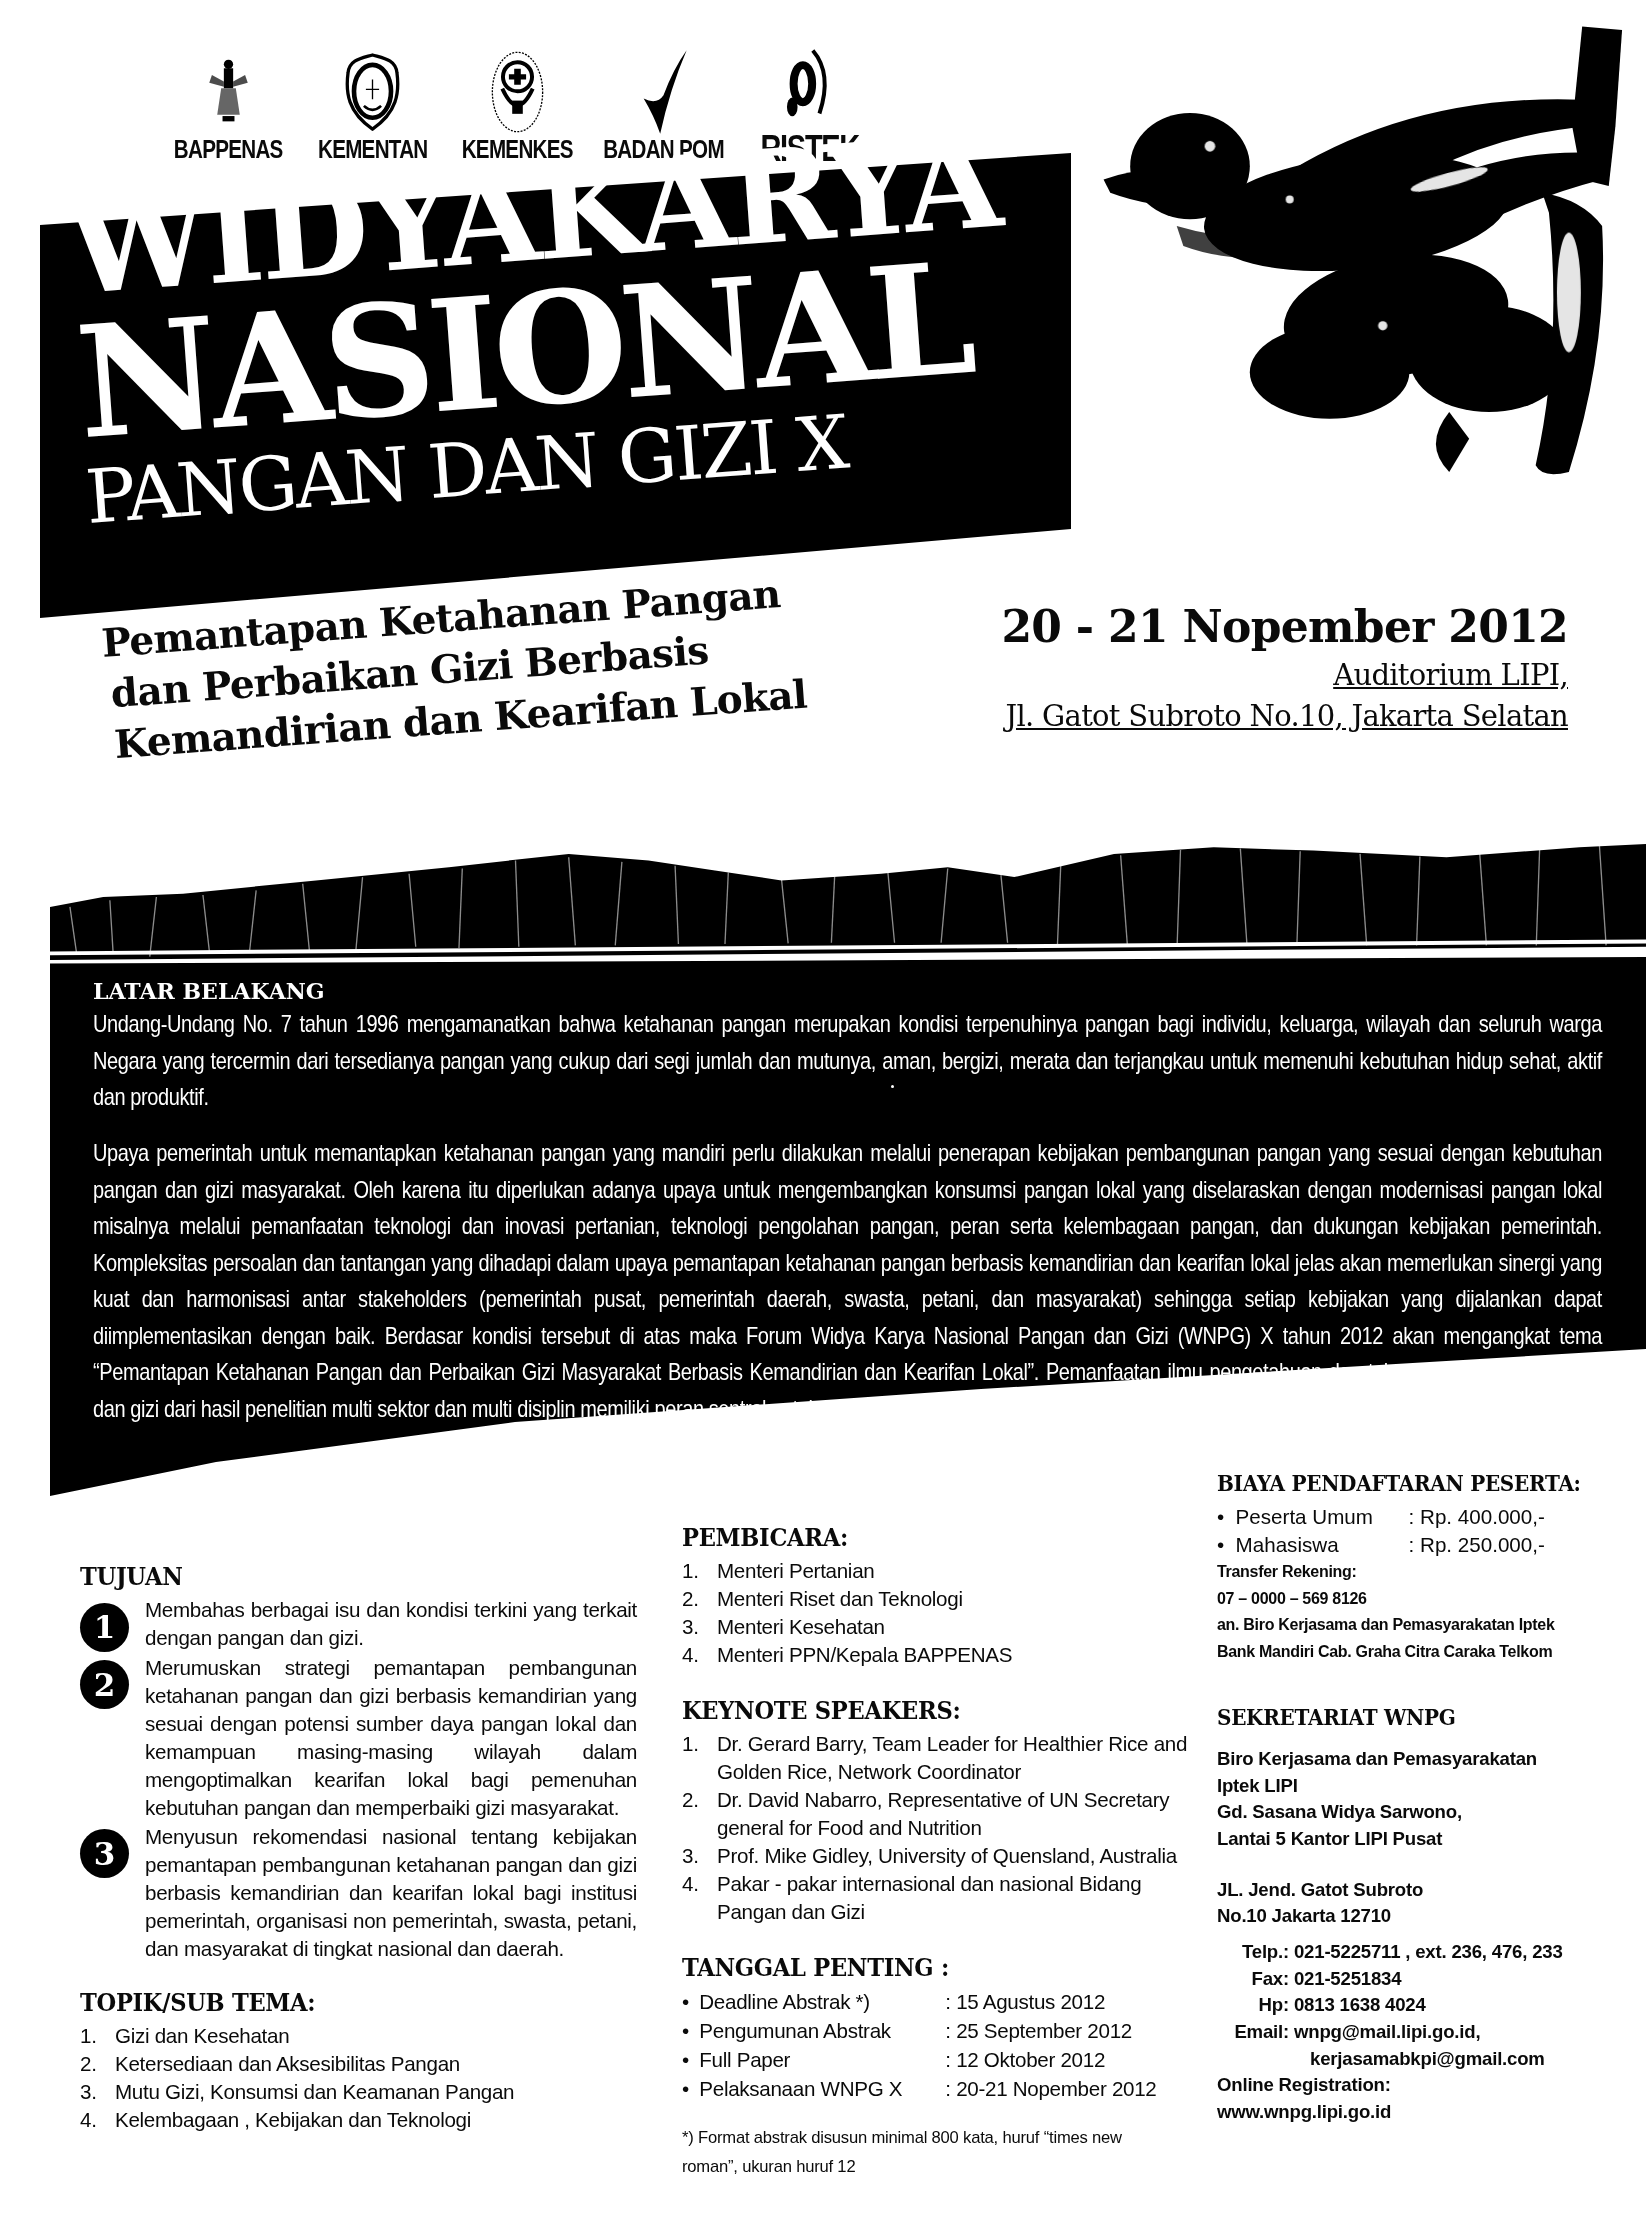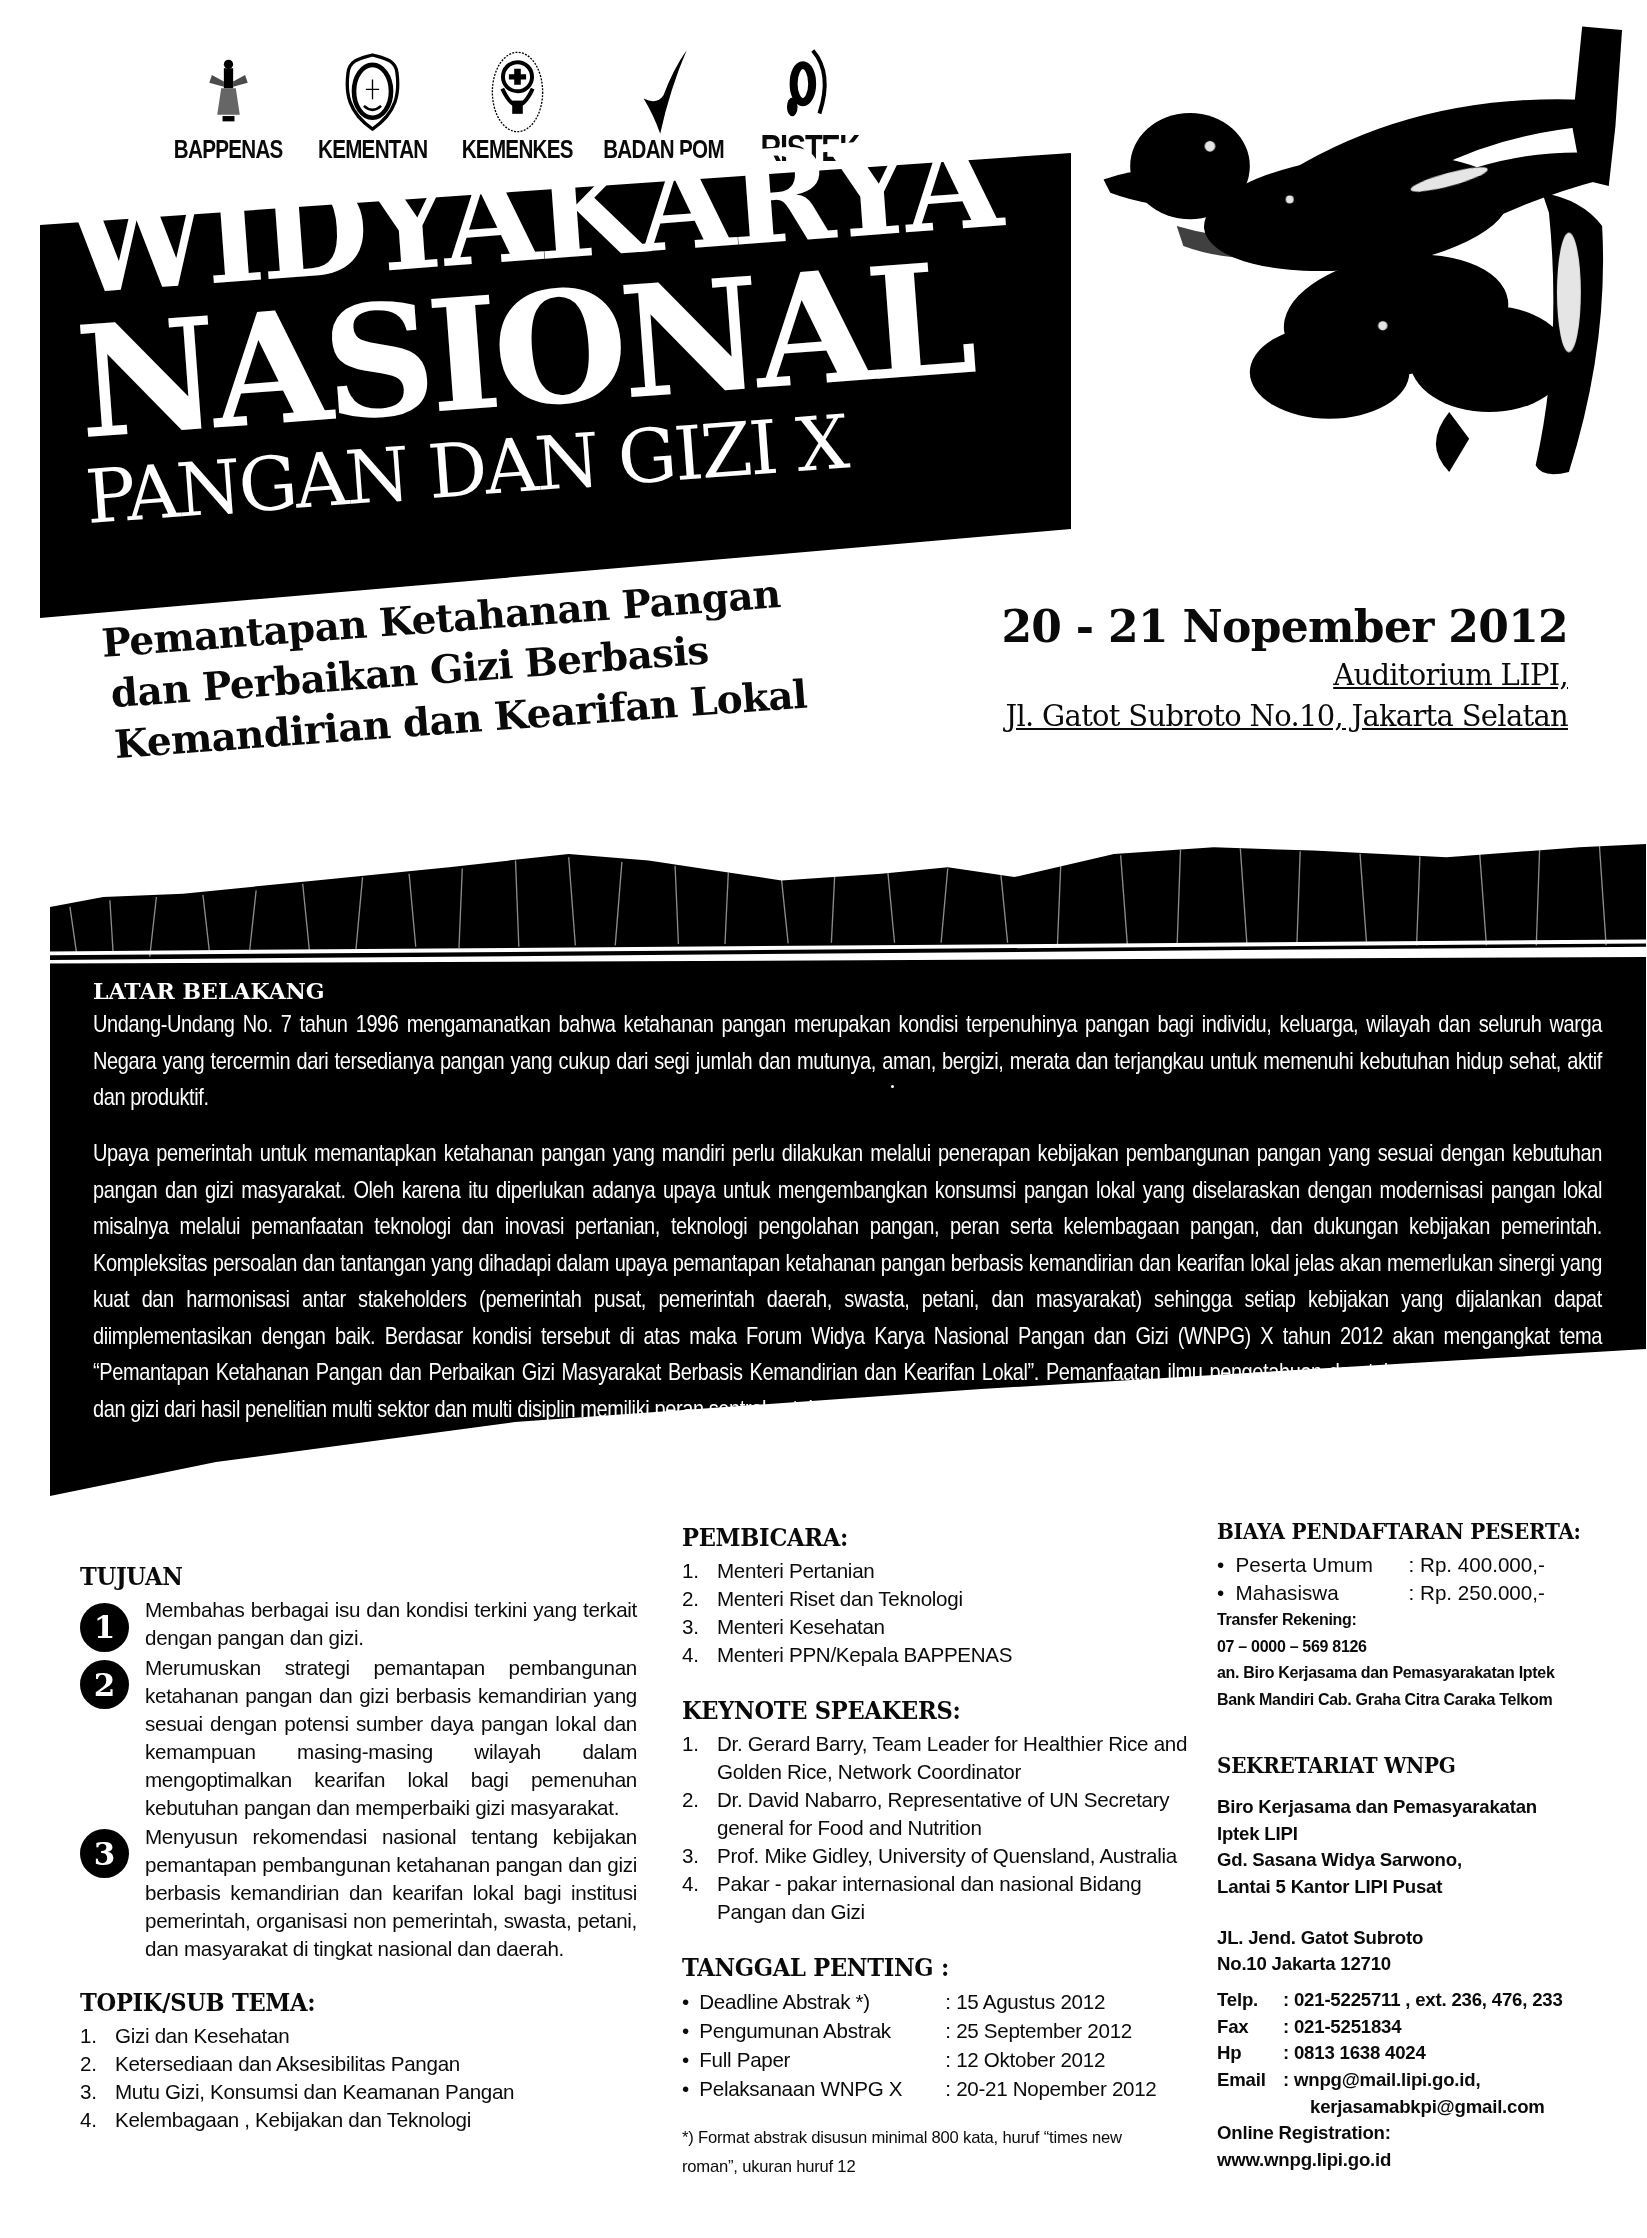--- a/index.html
+++ b/index.html
@@ -41,21 +41,21 @@
             clip-path: polygon(0 6.6px, 1596px 0, 1596px 392px, 931px 432px, 465px 465px, 166px 505px, 0 539px); }
   .bg-content { position: absolute; left: 93px; top: 977px; width: 1509px; color: #fff; }
   .bg-heading { font-family: "DejaVu Serif", serif; font-weight: 700; font-size: 22px; line-height: 29px; letter-spacing: 0; }
   .bg-para { font-family: "Liberation Sans", sans-serif; font-size: 20px; line-height: 31px; text-align: justify; letter-spacing: -0.4px; transform: scaleY(1.18); transform-origin: top left; }
   .bg-para + .bg-para { margin-top: 36px; }
 
   
   .col { position: absolute; }
   .col-left { left: 80px; top: 1562px; width: 559px; }
   .col-mid { left: 682px; top: 1523px; width: 519px; }
-  .col-right { left: 1217px; top: 1517px; width: 426px; }
+  .col-right { left: 1217px; top: 1469px; width: 426px; }
 
   .sec-title { font-family: "DejaVu Serif", serif; font-weight: 700; font-size: 22.6px; line-height: 29px; letter-spacing: -0.3px; margin-bottom: 5.3px; transform: scaleY(1.1); transform-origin: left; }
 
   .goal { display: flex; align-items: flex-start; margin-bottom: 1.3px; }
   .goal-num { width: 49px; height: 49px; border-radius: 50%; background: #000; color: #fff; font-family: "DejaVu Serif", serif; font-weight: 700; font-size: 31px; display: flex; align-items: center; justify-content: center; flex-shrink: 0; margin-right: 16px; margin-top: 6.6px; }
   .goal-text { font-family: "Liberation Sans", sans-serif; font-size: 20.6px; line-height: 28px; text-align: justify; letter-spacing: -0.3px; width: 492px; }
 
   .num-list { list-style: none; }
   .num-list li { display: flex; font-family: "Liberation Sans", sans-serif; font-size: 20.6px; line-height: 28px; letter-spacing: -0.3px; }
   .num-list .n { width: 35px; flex-shrink: 0; }
@@ -68,21 +68,21 @@
   .dates .lbl { width: 246px; flex-shrink: 0; }
   .footnote { font-family: "Liberation Sans", sans-serif; font-size: 16.6px; line-height: 29px; margin-top: 20px; letter-spacing: -0.2px; width: 465px; }
 
   .fees { list-style: none; }
   .fees li { display: flex; font-family: "Liberation Sans", sans-serif; font-size: 20.6px; line-height: 28px; }
   .fees .bullet { width: 18.6px; flex-shrink: 0; }
   .fees .lbl { width: 173px; flex-shrink: 0; }
   .small-bold { font-family: "Liberation Sans", sans-serif; font-weight: 700; font-size: 16px; line-height: 26.6px; letter-spacing: -0.3px; }
 
   .contact-row { display: flex; font-family: "Liberation Sans", sans-serif; font-weight: 700; font-size: 18.6px; line-height: 26.6px; letter-spacing: -0.2px; }
-  .contact-row .lbl { width: 66px; flex-shrink: 0; }
+  .contact-row .lbl { width: 66px; flex-shrink: 0; text-align: right; }
   .addr { font-family: "Liberation Sans", sans-serif; font-weight: 700; font-size: 18.6px; line-height: 26.6px; letter-spacing: -0.2px; }
 
   .speck { position: absolute; background: #000; border-radius: 50%; }
 </style>
 </head>
 <body>
 
 <div class="logos">
   <div class="logo">
     <div class="logo-mark">

